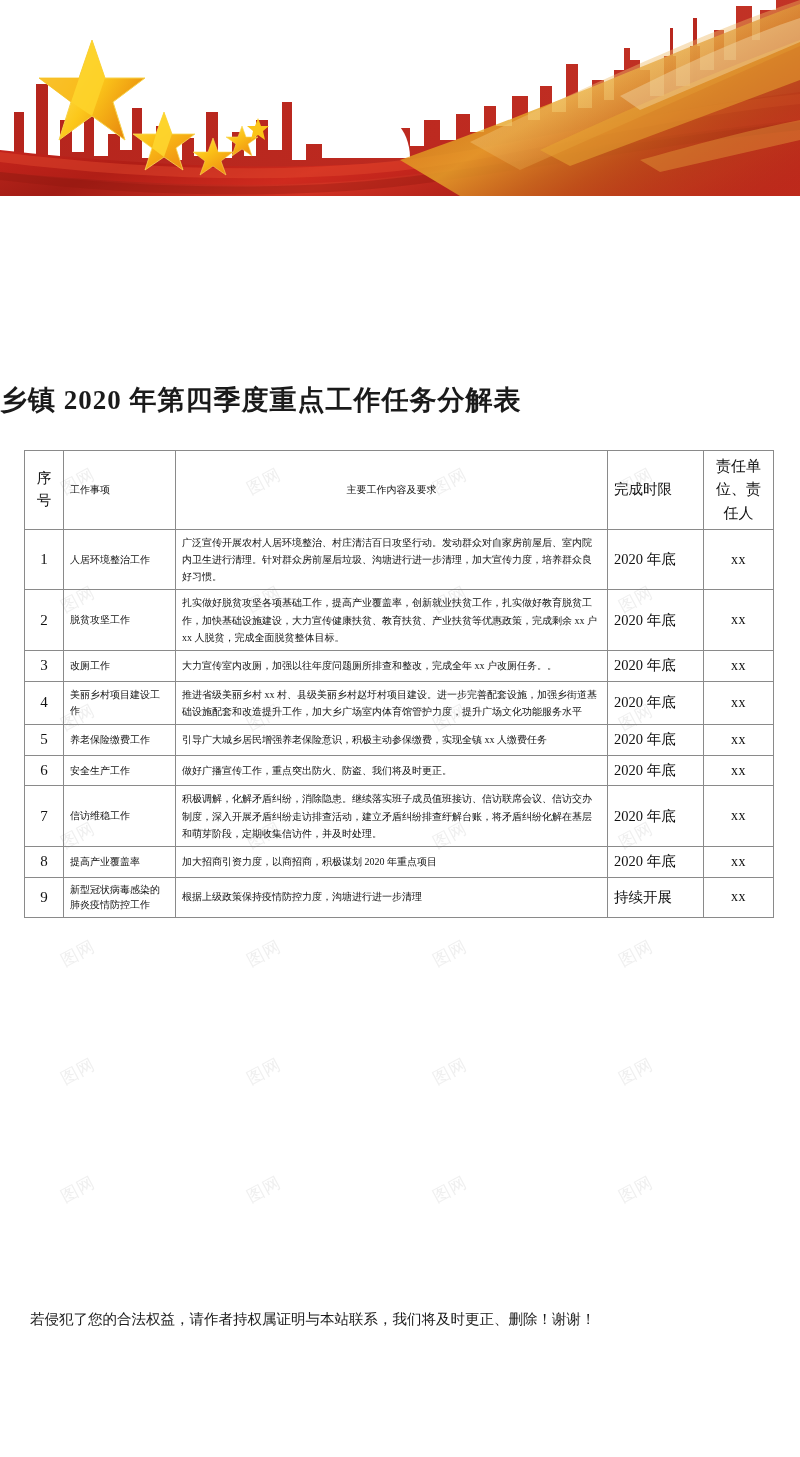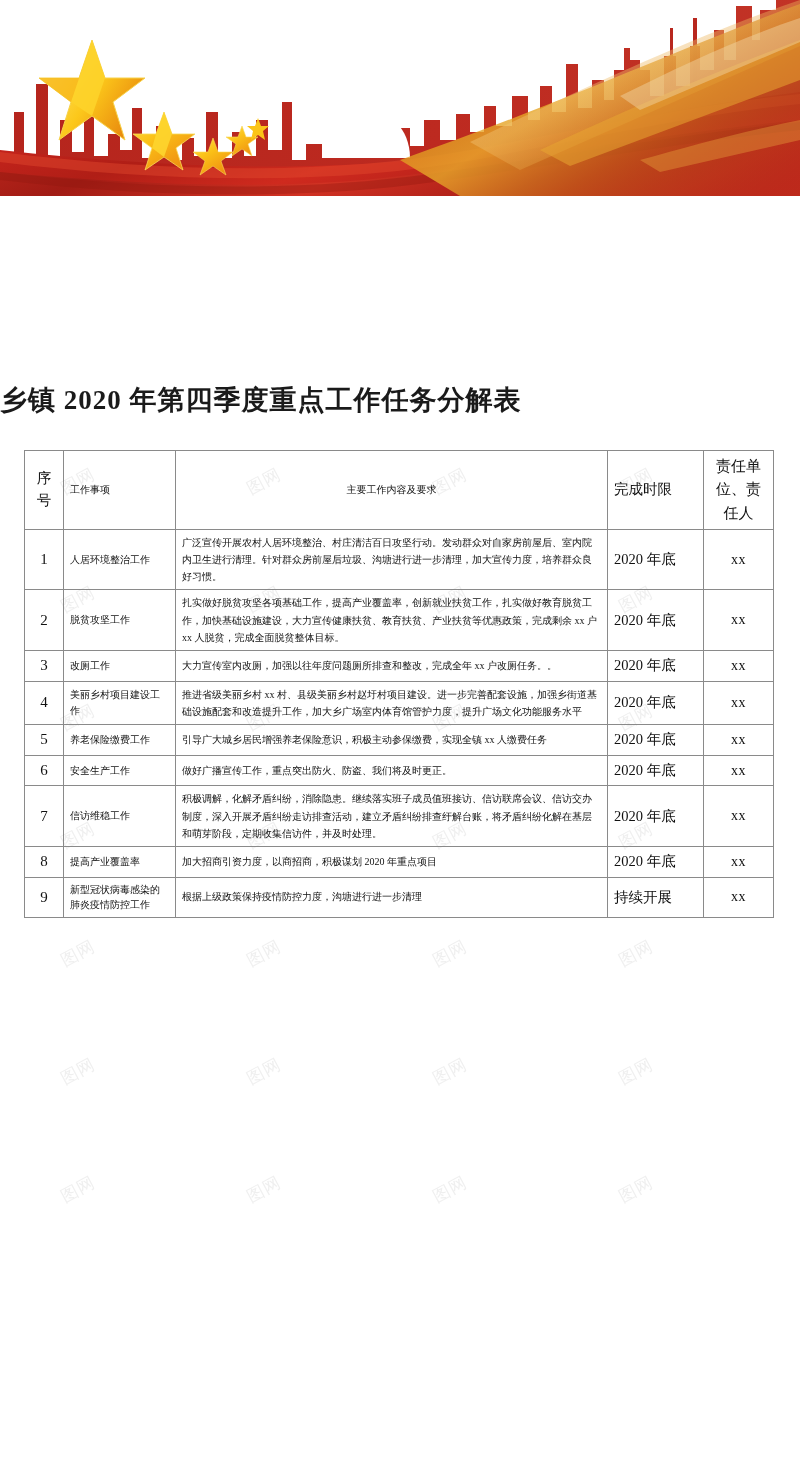--- a/index.html
+++ b/index.html
@@ -296,20 +296,21 @@
           <td class="col-item">新型冠状病毒感染的肺炎疫情防控工作</td>
           <td class="col-body">根据上级政策保持疫情防控力度，沟塘进行进一步清理</td>
           <td class="col-time">持续开展</td>
           <td class="col-resp xx">xx</td>
         </tr>
       </tbody>
   </table>
 </div>
 
 <div class="footer">
+  <div>若侵犯了您的合法权益，请作者持权属证明与本站联系，我们将及时更正、删除！谢谢！</div>
 </div>
 
 <div id="wm-layer">
     <span class="wm" style="left: 60px; top: 470px; transform: rotate(-28deg);">图网</span>
     <span class="wm" style="left: 246px; top: 470px; transform: rotate(-28deg);">图网</span>
     <span class="wm" style="left: 432px; top: 470px; transform: rotate(-28deg);">图网</span>
     <span class="wm" style="left: 618px; top: 470px; transform: rotate(-28deg);">图网</span>
     <span class="wm" style="left: 60px; top: 588px; transform: rotate(-28deg);">图网</span>
     <span class="wm" style="left: 246px; top: 588px; transform: rotate(-28deg);">图网</span>
     <span class="wm" style="left: 432px; top: 588px; transform: rotate(-28deg);">图网</span>

